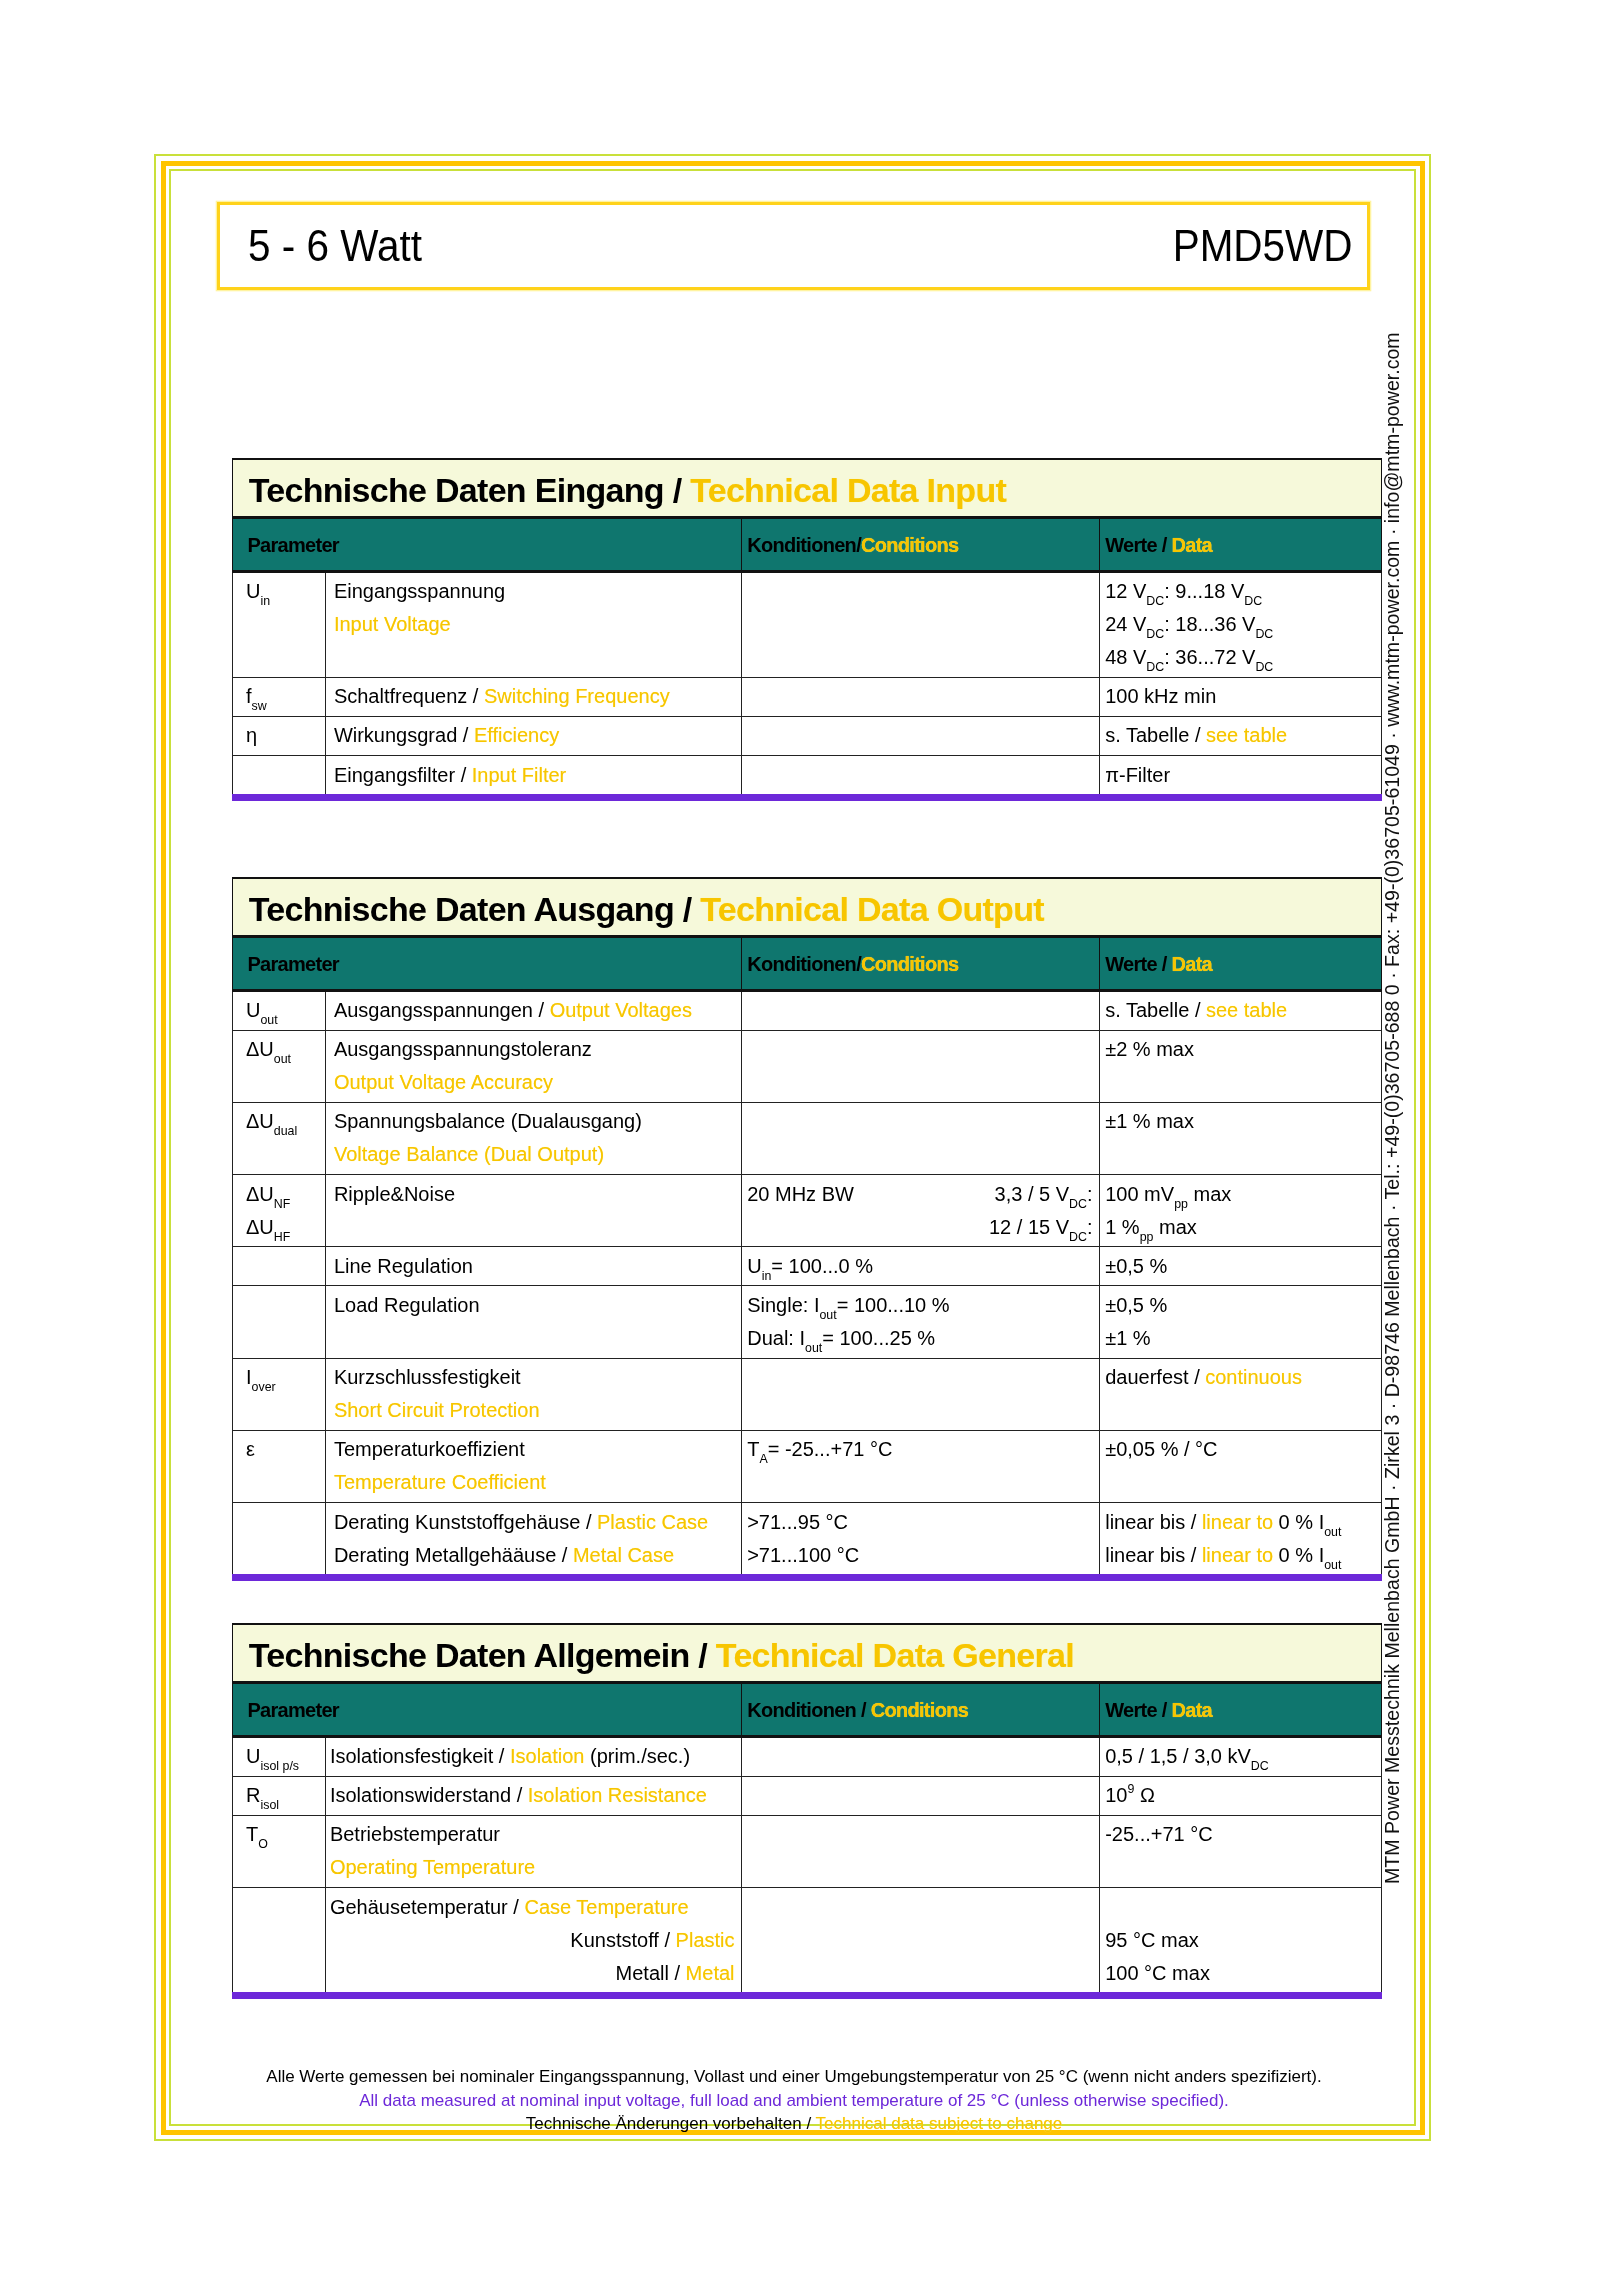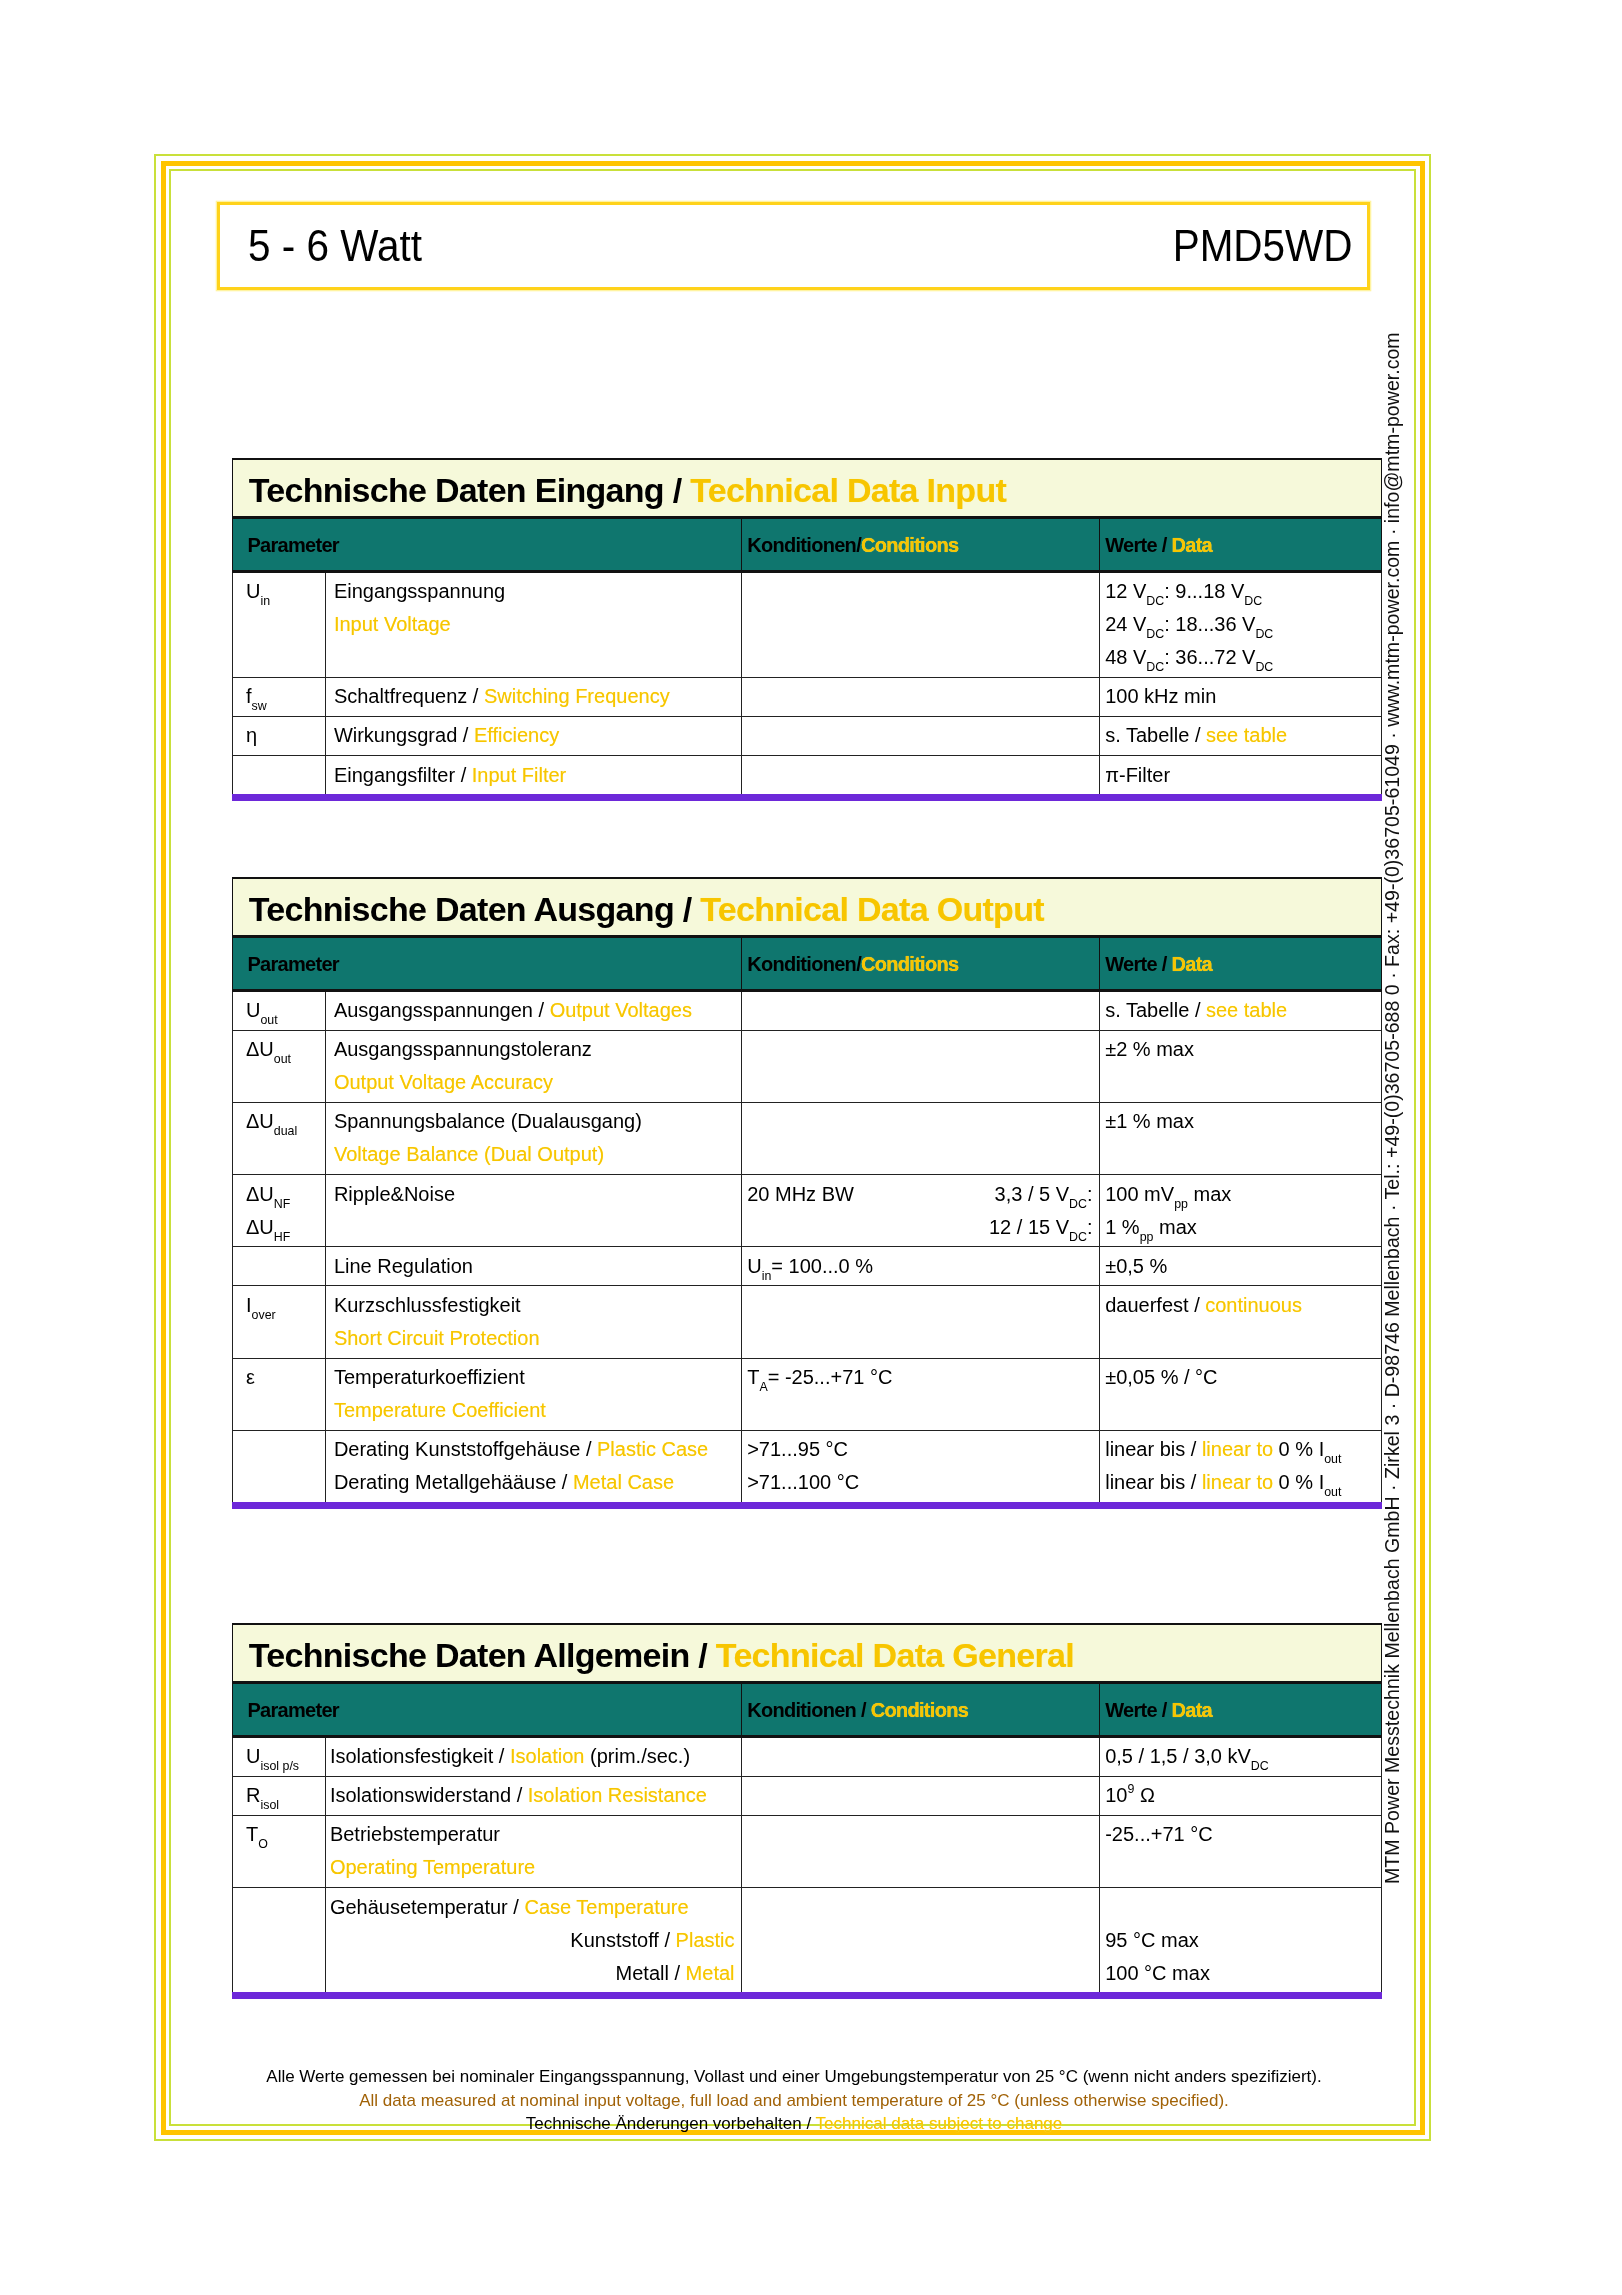--- a/index.html
+++ b/index.html
@@ -56,21 +56,21 @@
   .en { color: #f7c500; text-shadow: 0 0 0.7px #ffe66b; }
   sub { font-size: 12.4px; vertical-align: -6.5px; line-height: 0; }
   sup { font-size: 12.4px; vertical-align: 9.2px; line-height: 0; }
   .line { display: block; }
   .right { text-align: right; display: block; }
   .cond-split { display: flex; justify-content: space-between; }
   .cond-split .r { text-align: left; }
 
   
   .footer { position: absolute; left: 218px; top: 2065px; width: 1152px; text-align: center; font-size: 17px; line-height: 23.6px; }
-  .footer .line-en { color: #a16207; }
+  .footer .line-en { color: #6d28d9; }
 </style>
 </head>
 <body>
 
 <div class="frame outer"></div>
 <div class="frame mid"></div>
 <div class="frame inner"></div>
 
 <div class="title-box">
   <span class="watt">5 - 6 Watt</span>
@@ -178,20 +178,32 @@
       <span class="line"><span>1 %</span><sub>pp</sub><span> max</span></span>
     </td>
   </tr>
   <tr>
     <td class="cell sym"></td>
     <td class="cell par">Line Regulation</td>
     <td class="cell cond"><span>U</span><sub>in</sub><span>= 100...0 %</span></td>
     <td class="cell val">±0,5 %</td>
   </tr>
   <tr>
+    <td class="cell sym"></td>
+    <td class="cell par">Load Regulation</td>
+    <td class="cell cond">
+      <span class="line"><span>Single: I</span><sub>out</sub><span>= 100...10 %</span></span>
+      <span class="line"><span>Dual: I</span><sub>out</sub><span>= 100...25 %</span></span>
+    </td>
+    <td class="cell val">
+      <span class="line">±0,5 %</span>
+      <span class="line">±1 %</span>
+    </td>
+  </tr>
+  <tr>
     <td class="cell sym"><span>I</span><sub>over</sub></td>
     <td class="cell par">
           <span class="line">Kurzschlussfestigkeit</span>
           <span class="line en">Short Circuit Protection</span>
         </td>
     <td class="cell cond"></td>
     <td class="cell val"><span>dauerfest</span><span> / </span><span class="en">continuous</span></td>
   </tr>
   <tr>
     <td class="cell sym">ε</td>

